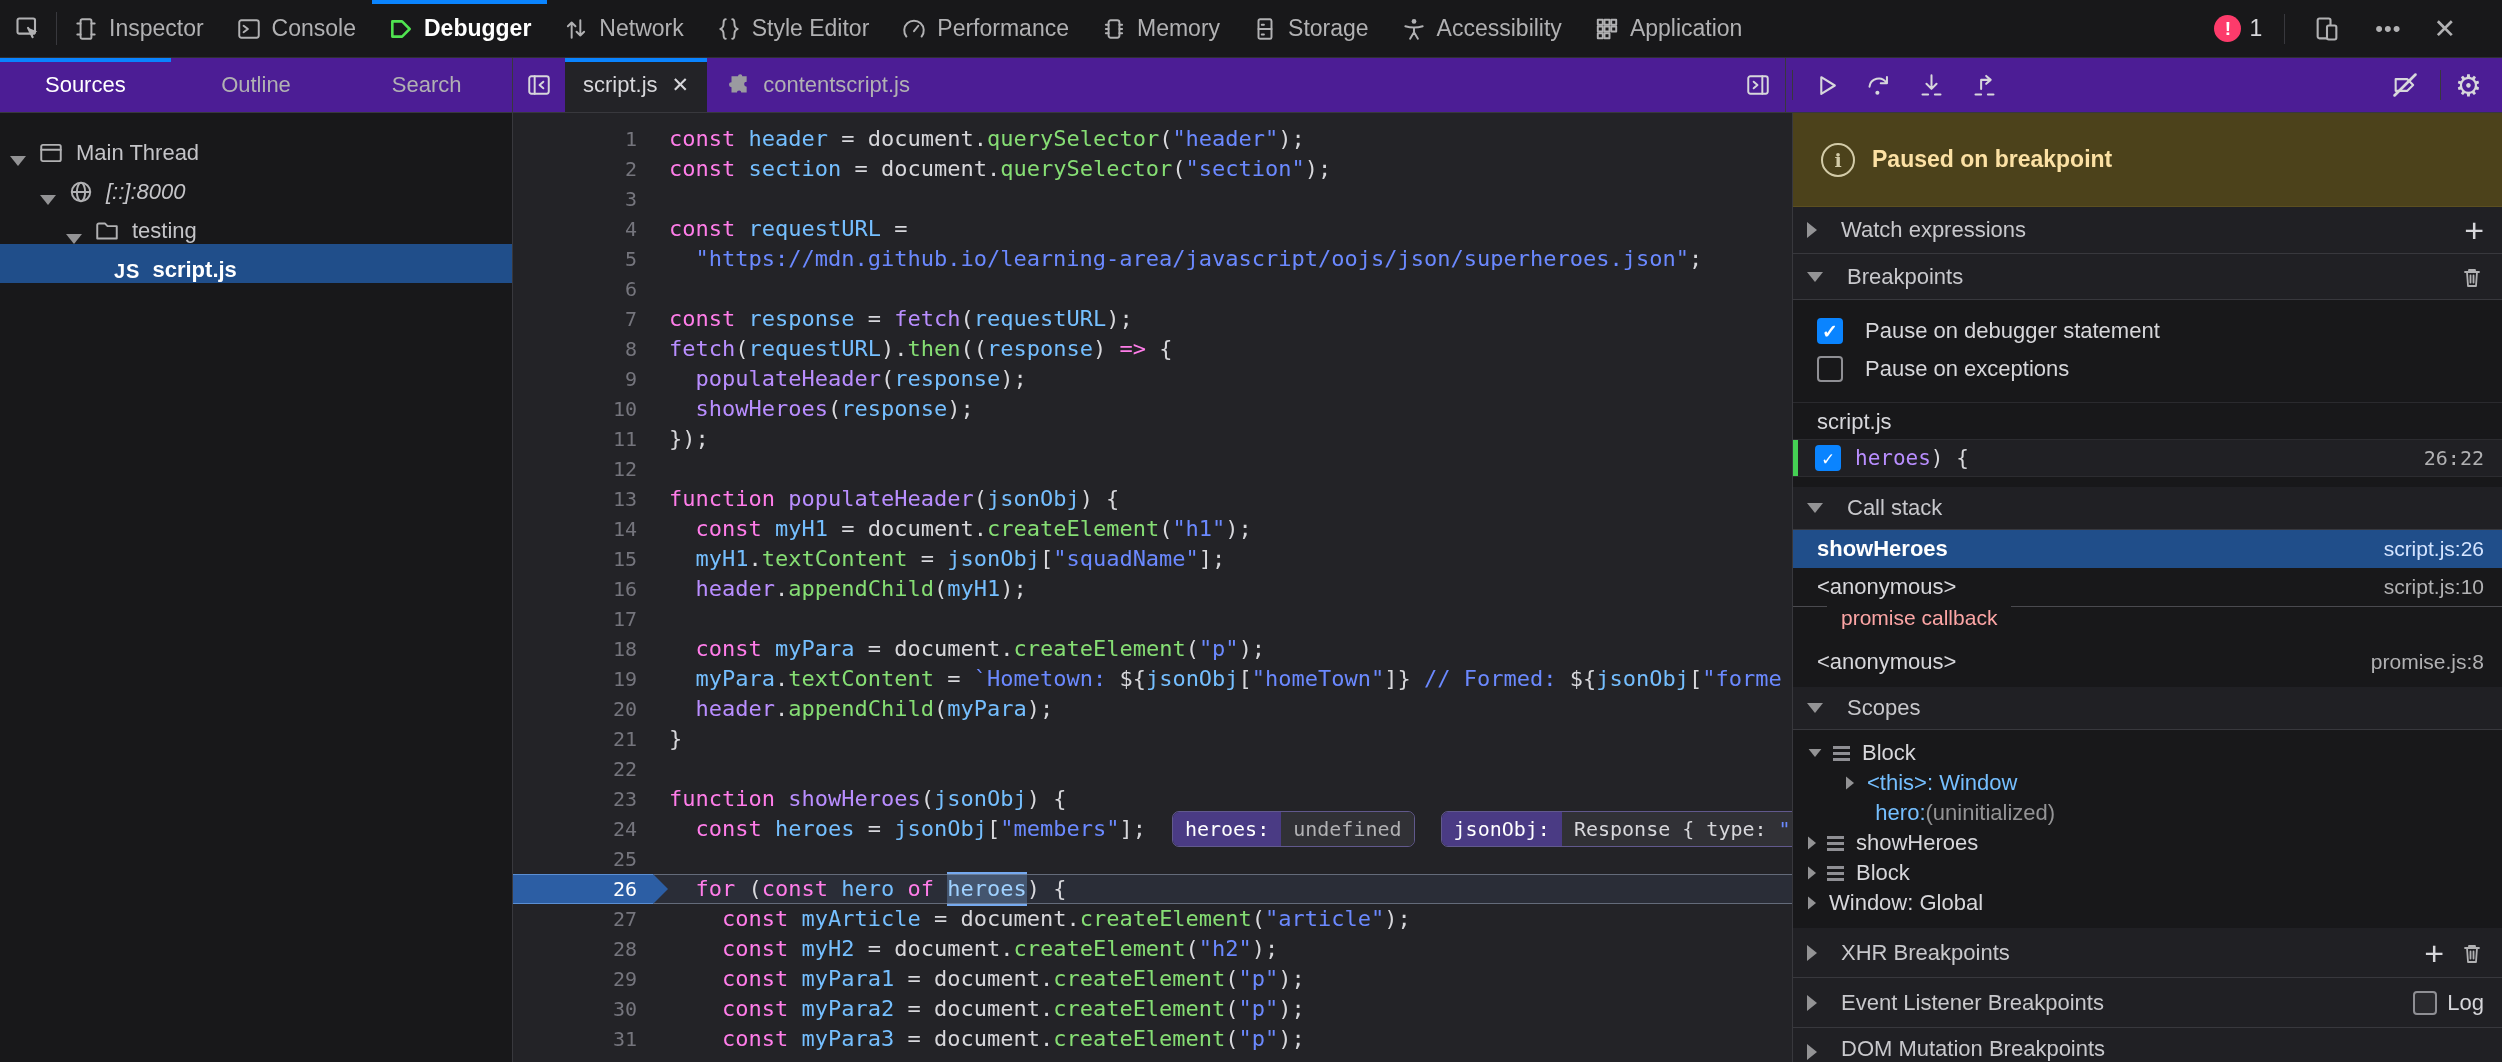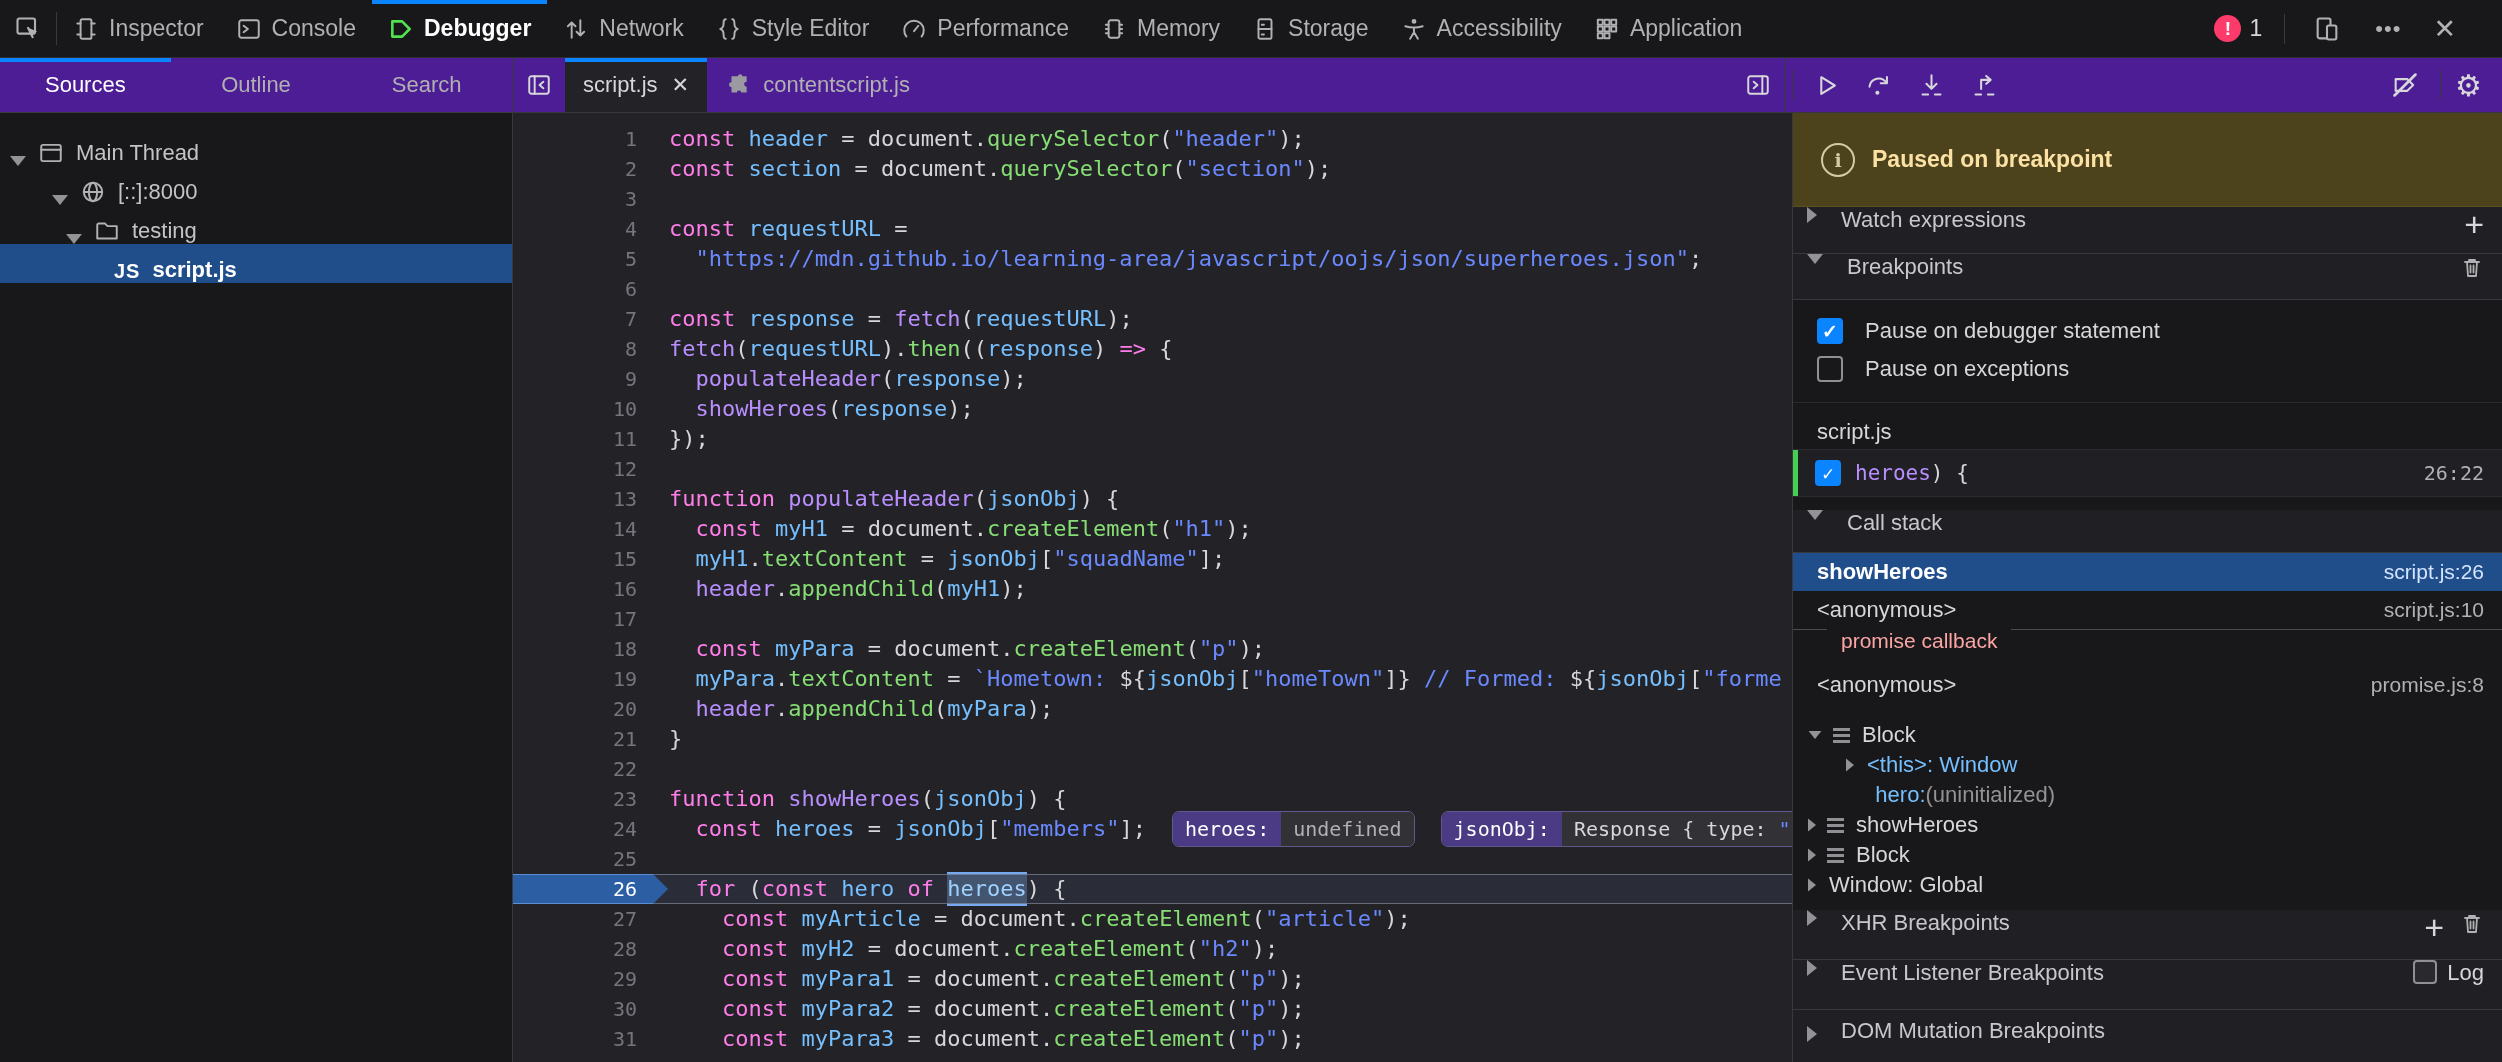--- a/index.html
+++ b/index.html
@@ -73,21 +73,21 @@
   .pill .pval{background:#313136;color:#b1b1b3;padding:0 12px;height:100%;display:flex;align-items:center;white-space:pre}
 
   
   #rpanel{position:absolute;left:1792px;top:113px;right:0;bottom:0;background:#18181a;
           border-left:1px solid #38383d;font-size:22px;display:flex;flex-direction:column}
   #banner{height:93px;flex:none;background:#4c421b;border-bottom:1px solid #5c4f20;
           display:flex;align-items:center;padding-left:28px;color:#fce1a4;font-weight:bold;font-size:23px}
   .info-circ{width:30px;height:30px;border-radius:50%;border:2px solid #d3cba8;color:#d3cba8;
              display:flex;align-items:center;justify-content:center;font-size:19px;font-style:normal;
              font-weight:bold;margin-right:17px;font-family:"DejaVu Serif",serif}
-  .acc-h{flex:none;display:flex;align-items:flex-start;background:#202024;border-bottom:1px solid #38383d;
+  .acc-h{flex:none;display:flex;align-items:center;background:#202024;border-bottom:1px solid #38383d;
          color:#c8c8cc;padding:0 18px 0 14px}
   .acc-h .hcaret{margin-right:12px}
   .hcaret{width:0;height:0;flex:none}
   .hcaret.down{border-left:8px solid transparent;border-right:8px solid transparent;border-top:10px solid #939395}
   .hcaret.right{border-top:8px solid transparent;border-bottom:8px solid transparent;border-left:10px solid #939395}
   .hsp{flex:1}
   .plus{font-size:34px;font-weight:300;color:#d7d7db;line-height:1}
   .cb{width:26px;height:26px;box-sizing:border-box;border-radius:4px;border:2px solid #8f8f94;flex:none}
   .cb.on{background:#0a84ff;border-color:#0a84ff;position:relative}
   .cb.on::after{content:"✓";position:absolute;inset:0;color:#fff;font-size:19px;font-weight:bold;
@@ -333,21 +333,21 @@
     <div class="trow" style="padding-left: 10px;">
       <span class="caret"></span>
       <span class="ticon">
         <svg width="26" height="26" viewBox="0 0 24 24">
           <rect x="3" y="4.5" width="18" height="15" rx="1.5"></rect>
           <path d="M3 9h18"></path>
         </svg>
       </span>
       <span>Main Thread</span>
     </div>
-    <div class="trow" style="padding-left: 52px;">
+    <div class="trow" style="padding-left: 40px; font-style: italic;">
       <span class="caret"></span>
       <span class="ticon">
         <svg width="26" height="26" viewBox="0 0 24 24">
           <circle cx="12" cy="12" r="8.5"></circle>
           <ellipse cx="12" cy="12" rx="3.8" ry="8.5"></ellipse>
           <path d="M3.5 12h17"></path>
         </svg>
       </span>
       <span>[::]:8000</span>
     </div>
@@ -465,20 +465,24 @@
         <span class="gline" style="flex: 1 1 0%; margin-left: 14px;"></span>
       </div>
       <div class="cs-row">
         <span>&lt;anonymous&gt;</span>
         <span class="cs-loc">promise.js:8</span>
       </div>
     </div>
 
   <div style="height:8px"></div>
 
+  <div class="acc-h" style="height:42px">
+    <span class="hcaret down"></span>
+    <span style="margin-left:12px">Scopes</span>
+  </div>
   <div id="scopes" style="padding:8px 0 10px 0">
       <div class="sc-row" style="padding-left: 14px;">
         <span class="hcaret down"></span>
         <span class="objicon"></span>
         <span>Block</span>
       </div>
       <div class="sc-row" style="padding-left: 52px;">
         <span class="hcaret right"></span>
         <span style="width: 12px; flex: 0 0 auto;"></span>
         <span class="blue">&lt;this&gt;: Window</span>

